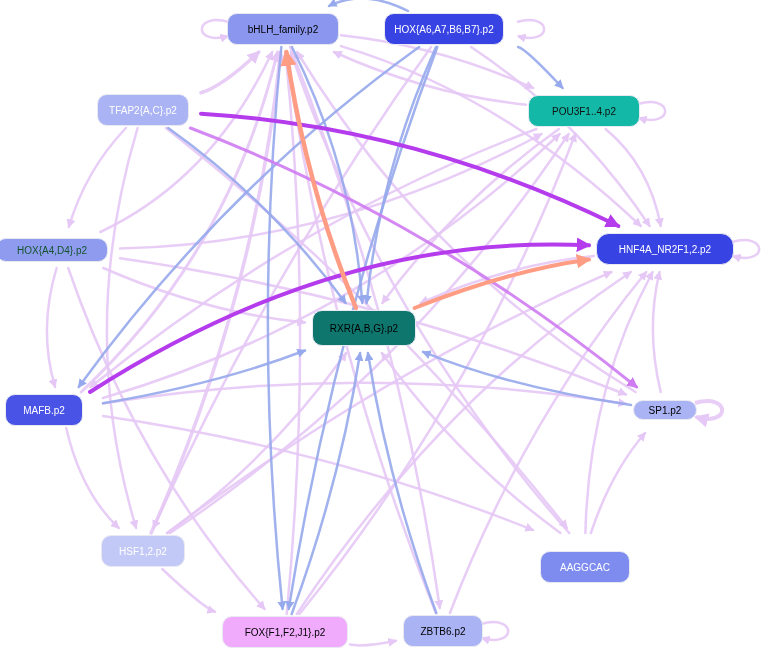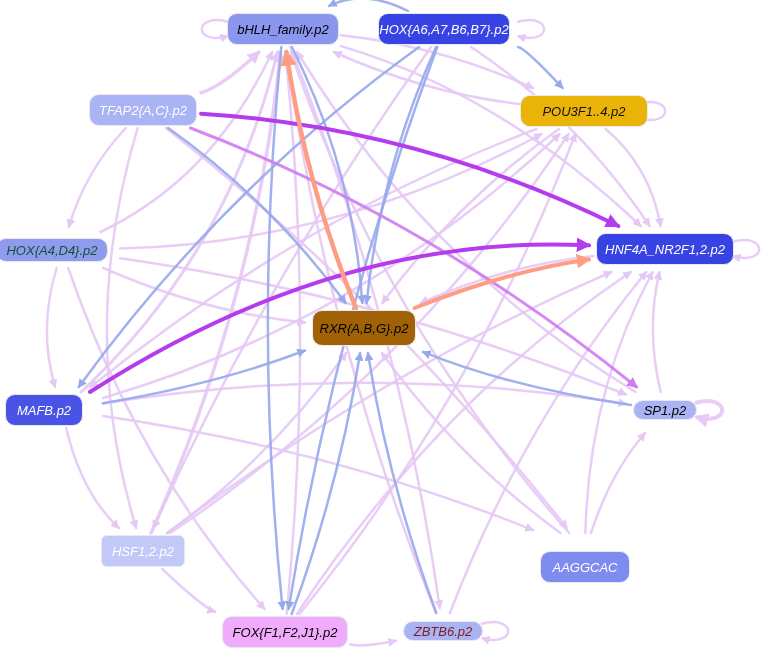--- a/index.html
+++ b/index.html
@@ -11,26 +11,25 @@
     overflow:hidden;
   }
   #graph-edges{position:absolute;left:0;top:0;}
   .node{
     position:absolute;
     transform:translate(-50%,-50%);
     display:flex;align-items:center;justify-content:center;
     border-radius:10px;
     border:1.5px solid #e9e9f2;
     box-sizing:border-box;
-    font-size:13px;
+    font-size:10px;
     white-space:nowrap;
     padding:8px 6px;
     cursor:pointer;
     user-select:none;
-    font-style:italic;
   }
 </style>
 </head>
 <body>
 
 <div id="canvas">
   <svg id="graph-edges" width="767" height="662" viewBox="0 0 767 662">
       <defs>
         <marker id="arr-e5c8f5" viewBox="0 0 10 10" refX="8.5" refY="5" markerWidth="3.6" markerHeight="3.6" orient="auto">
           <path d="M 0 0 L 10 5 L 0 10 z" fill="#e5c8f5"></path>
@@ -109,26 +108,26 @@
       <path d="M 414.6 308.0 Q 509.8 270.4 589.0 259.5" fill="none" stroke="#ff9c84" stroke-width="4" stroke-linecap="round" stroke-opacity="1" marker-end="url(#arr-ff9c84)"></path>
       <path d="M 229 22 C 193 12, 193 46, 228 36" fill="none" stroke="#e5c8f5" stroke-width="2.5" stroke-opacity="0.9" marker-end="url(#arr-e5c8f5)"></path>
       <path d="M 517 22 C 553 12, 553 46, 518 36" fill="none" stroke="#e5c8f5" stroke-width="2.5" stroke-opacity="0.9" marker-end="url(#arr-e5c8f5)"></path>
       <path d="M 638 104 C 674 94, 674 128, 639 118" fill="none" stroke="#e5c8f5" stroke-width="2.5" stroke-opacity="0.9" marker-end="url(#arr-e5c8f5)"></path>
       <path d="M 732 242 C 768 232, 768 266, 733 256" fill="none" stroke="#e5c8f5" stroke-width="2.5" stroke-opacity="0.9" marker-end="url(#arr-e5c8f5)"></path>
       <path d="M 695 403 C 731 393, 731 427, 696 417" fill="none" stroke="#e5c8f5" stroke-width="4" stroke-opacity="0.9" marker-end="url(#arr-e5c8f5)"></path>
       <path d="M 481 624 C 517 614, 517 648, 482 638" fill="none" stroke="#e5c8f5" stroke-width="2.5" stroke-opacity="0.9" marker-end="url(#arr-e5c8f5)"></path>
     </svg>
   <div id="nodes-layer">
       <div class="node" style="left: 283px; top: 29px; width: 112px; height: 32px; background: rgb(139, 151, 238); color: rgb(0, 0, 0);">bHLH_family.p2</div>
-      <div class="node" style="left: 444px; top: 29px; width: 132px; height: 32px; background: rgb(55, 67, 227); color: rgb(255, 255, 255);">HOX{A6,A7,B6,B7}.p2</div>
-      <div class="node" style="left: 143px; top: 110px; width: 108px; height: 32px; background: rgb(170, 179, 243); color: rgb(255, 255, 255);">TFAP2{A,C}.p2</div>
-      <div class="node" style="left: 584px; top: 111px; width: 128px; height: 32px; background: #eab308; color: rgb(17, 17, 17);">POU3F1..4.p2</div>
+      <div class="node" style="left: 444px; top: 29px; width: 120px; height: 32px; background: rgb(55, 67, 227); color: rgb(255, 255, 255);">HOX{A6,A7,B6,B7}.p2</div>
+      <div class="node" style="left: 143px; top: 110px; width: 92px; height: 32px; background: rgb(170, 179, 243); color: rgb(255, 255, 255);">TFAP2{A,C}.p2</div>
+      <div class="node" style="left: 584px; top: 111px; width: 112px; height: 32px; background: #14b8a6; color: rgb(17, 17, 17);">POU3F1..4.p2</div>
       <div class="node" style="left: 52px; top: 250px; width: 112px; height: 24px; background: rgb(143, 155, 238); color: #14532d;">HOX{A4,D4}.p2</div>
-      <div class="node" style="left: 665px; top: 249px; width: 138px; height: 32px; background: rgb(55, 67, 227); color: rgb(255, 255, 255);">HNF4A_NR2F1,2.p2</div>
-      <div class="node" style="left: 364px; top: 328px; width: 104px; height: 36px; background: #a16207; color: rgb(0, 0, 0);">RXR{A,B,G}.p2</div>
+      <div class="node" style="left: 665px; top: 249px; width: 138px; height: 32px; background: rgb(55, 67, 227); color: rgb(255, 255, 255); border-radius: 13px;">HNF4A_NR2F1,2.p2</div>
+      <div class="node" style="left: 364px; top: 328px; width: 104px; height: 36px; background: #0f766e; color: rgb(0, 0, 0);">RXR{A,B,G}.p2</div>
       <div class="node" style="left: 44px; top: 410px; width: 78px; height: 32px; background: rgb(73, 83, 230); color: rgb(255, 255, 255);">MAFB.p2</div>
       <div class="node" style="left: 665px; top: 410px; width: 64px; height: 20px; background: rgb(170, 179, 243); color: rgb(0, 0, 0);">SP1.p2</div>
-      <div class="node" style="left: 143px; top: 551px; width: 84px; height: 32px; background: rgb(195, 201, 247); color: rgb(255, 255, 255); border-radius: 6px;">HSF1,2.p2</div>
+      <div class="node" style="left: 143px; top: 551px; width: 84px; height: 32px; background: rgb(195, 201, 247); color: rgb(255, 255, 255);">HSF1,2.p2</div>
       <div class="node" style="left: 585px; top: 567px; width: 90px; height: 32px; background: rgb(126, 140, 240); color: rgb(255, 255, 255);">AAGGCAC</div>
       <div class="node" style="left: 285px; top: 632px; width: 126px; height: 32px; background: #f0abfc; color: rgb(0, 0, 0);">FOX{F1,F2,J1}.p2</div>
-      <div class="node" style="left: 443px; top: 631px; width: 80px; height: 20px; background: rgb(170, 179, 243); color: #7f1d1d;">ZBTB6.p2</div>
+      <div class="node" style="left: 443px; top: 631px; width: 80px; height: 32px; background: rgb(170, 179, 243); color: #000000;">ZBTB6.p2</div>
     </div>
 </div>
 
 </body></html>

